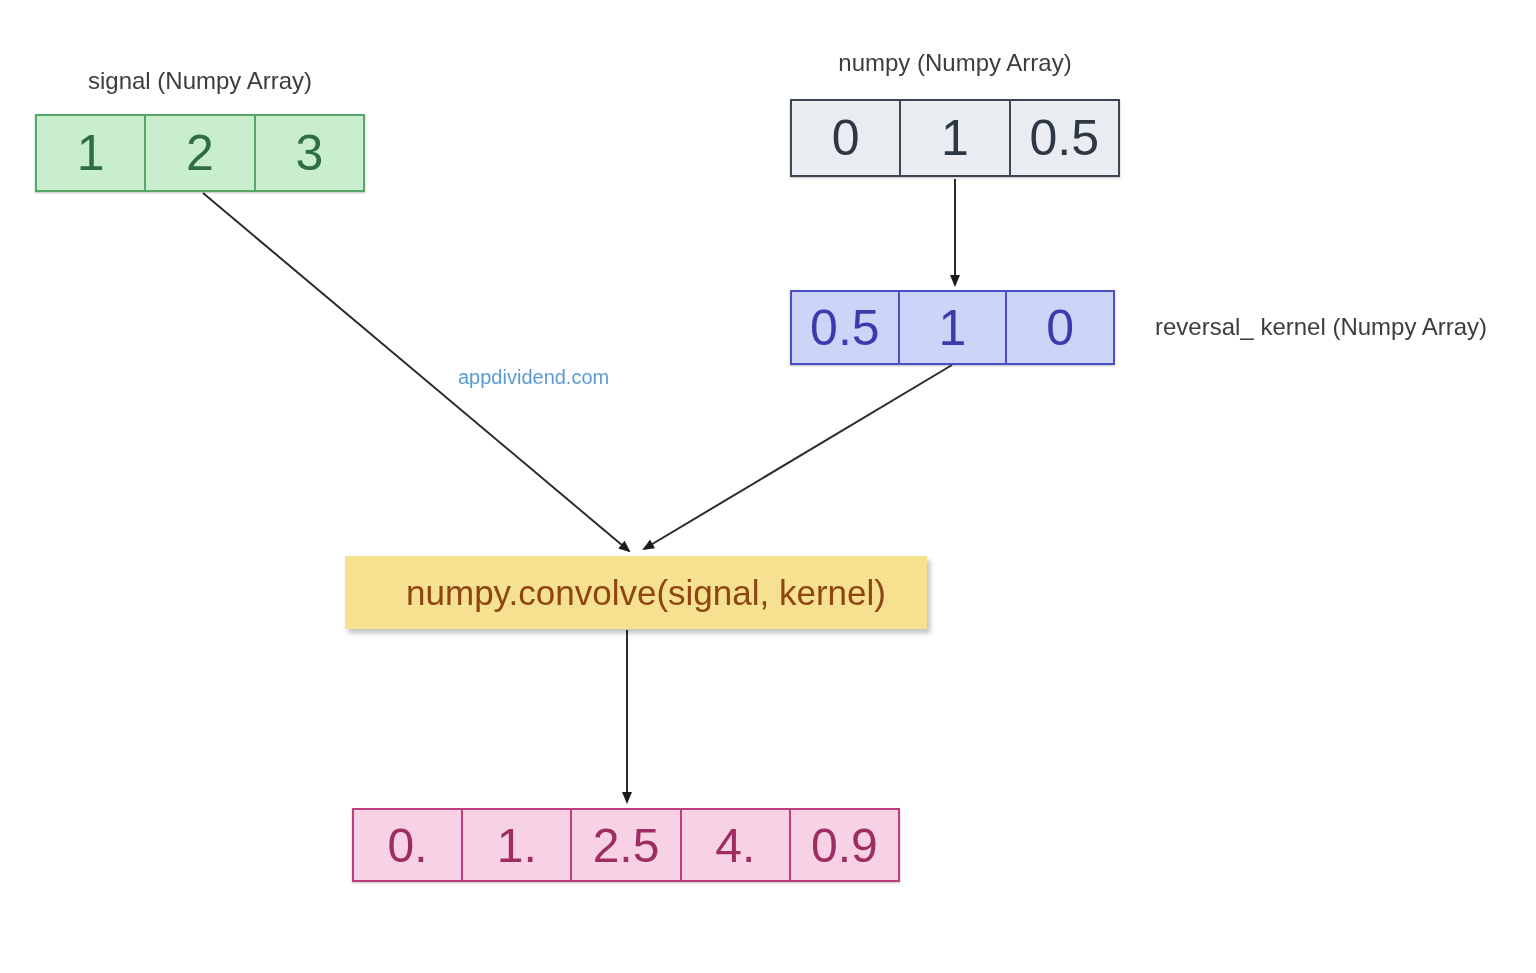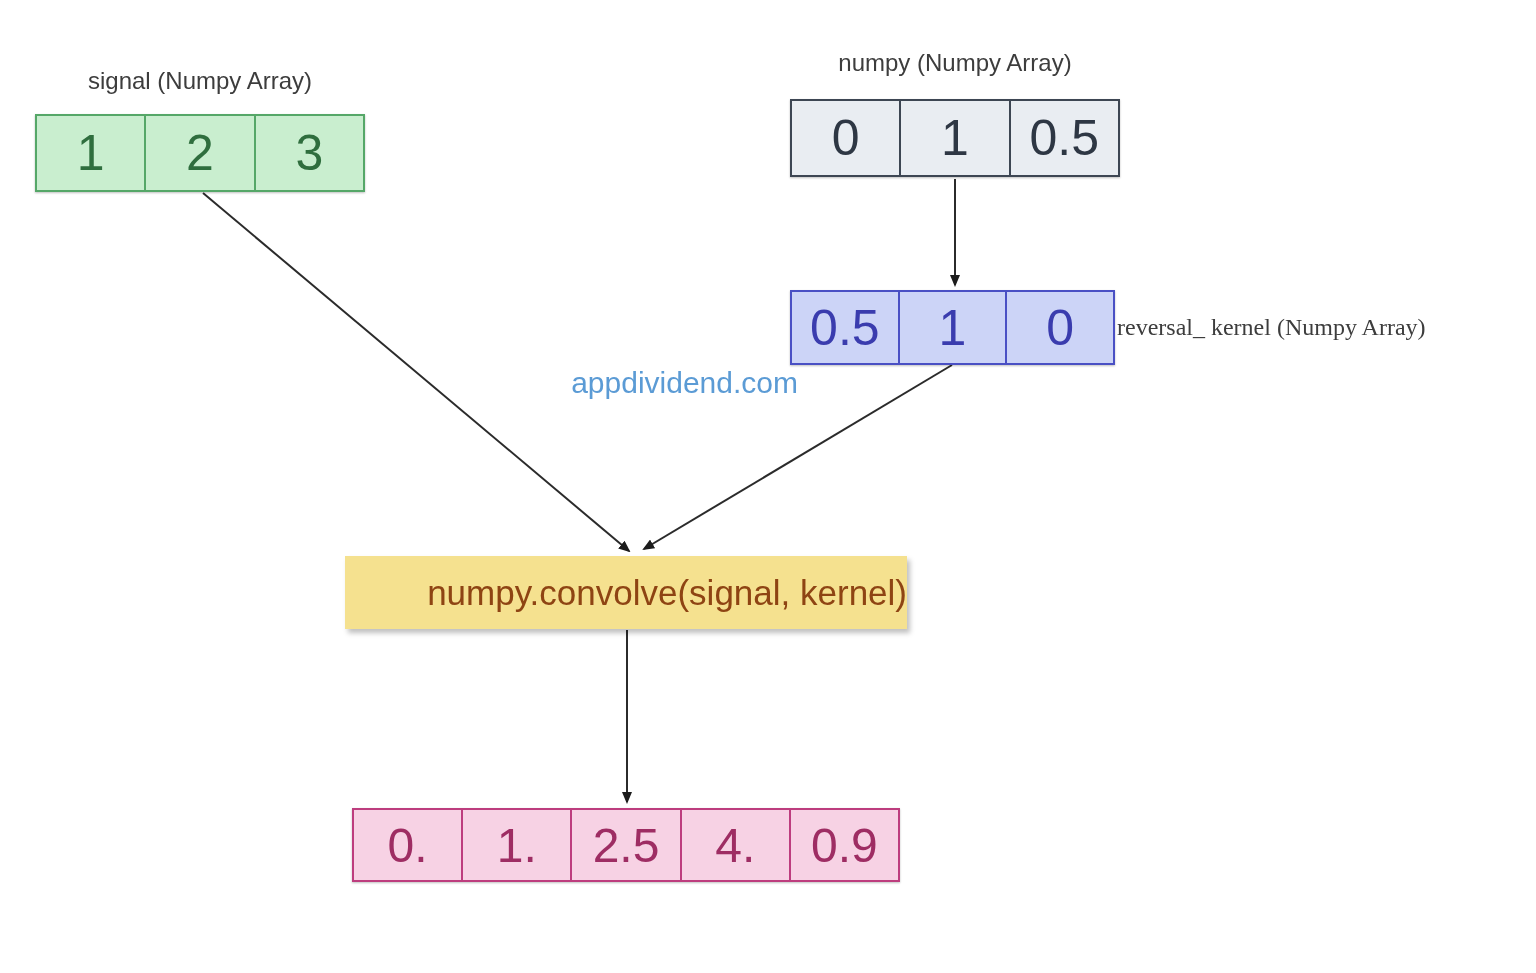--- a/index.html
+++ b/index.html
@@ -69,43 +69,44 @@
   .array.convolve {
     left: 352px; top: 808px; width: 548px; height: 74px;
     background: var(--convolve_fill);
     border: 2px solid var(--convolve_border);
   }
   .array.convolve .cell { color: var(--convolve_text); font-size: 48px; }
   .array.convolve .cell + .cell { border-left-color: var(--convolve_border); }
 
   .signal-label  { left: 35px;  top: 66px;  width: 330px; }
   .kernel-label  { left: 790px; top: 48px;  width: 330px; }
-  .reversal-label{ left: 1117px; top: 312px; white-space: nowrap; font-family: Liberation Serif, serif; }
+  .reversal-label{ left: 1155px; top: 312px; white-space: nowrap; }
   .convolve-label{ left: 352px; top: 894px; width: 548px; }
 
   .watermark {
     position: absolute;
     left: 458px; top: 366px; width: 340px;
-    text-align: right;
+    text-align: left;
     color: var(--watermark);
-    font-size: 30px;
+    font-size: 20px;
     z-index: 2;
   }
   .func-box {
     position: absolute;
     left: 345px; top: 556px; width: 562px; height: 73px;
     background: var(--func_fill);
     color: var(--func_text);
     font-size: 35px;
     display: flex;
     align-items: center;
-    justify-content: flex-end;
+    justify-content: center;
     box-shadow: 3px 4px 5px rgba(0,0,0,0.25);
     z-index: 2;
     white-space: nowrap;
+    padding-left: 20px;
   }
 </style>
 </head>
 <body>
 
 <div class="canvas">
 
   <svg class="arrows" viewBox="0 0 1536 973" xmlns="http://www.w3.org/2000/svg">
     <defs>
       <marker id="ah" markerWidth="12" markerHeight="10" refX="10" refY="5" orient="auto" markerUnits="userSpaceOnUse">

